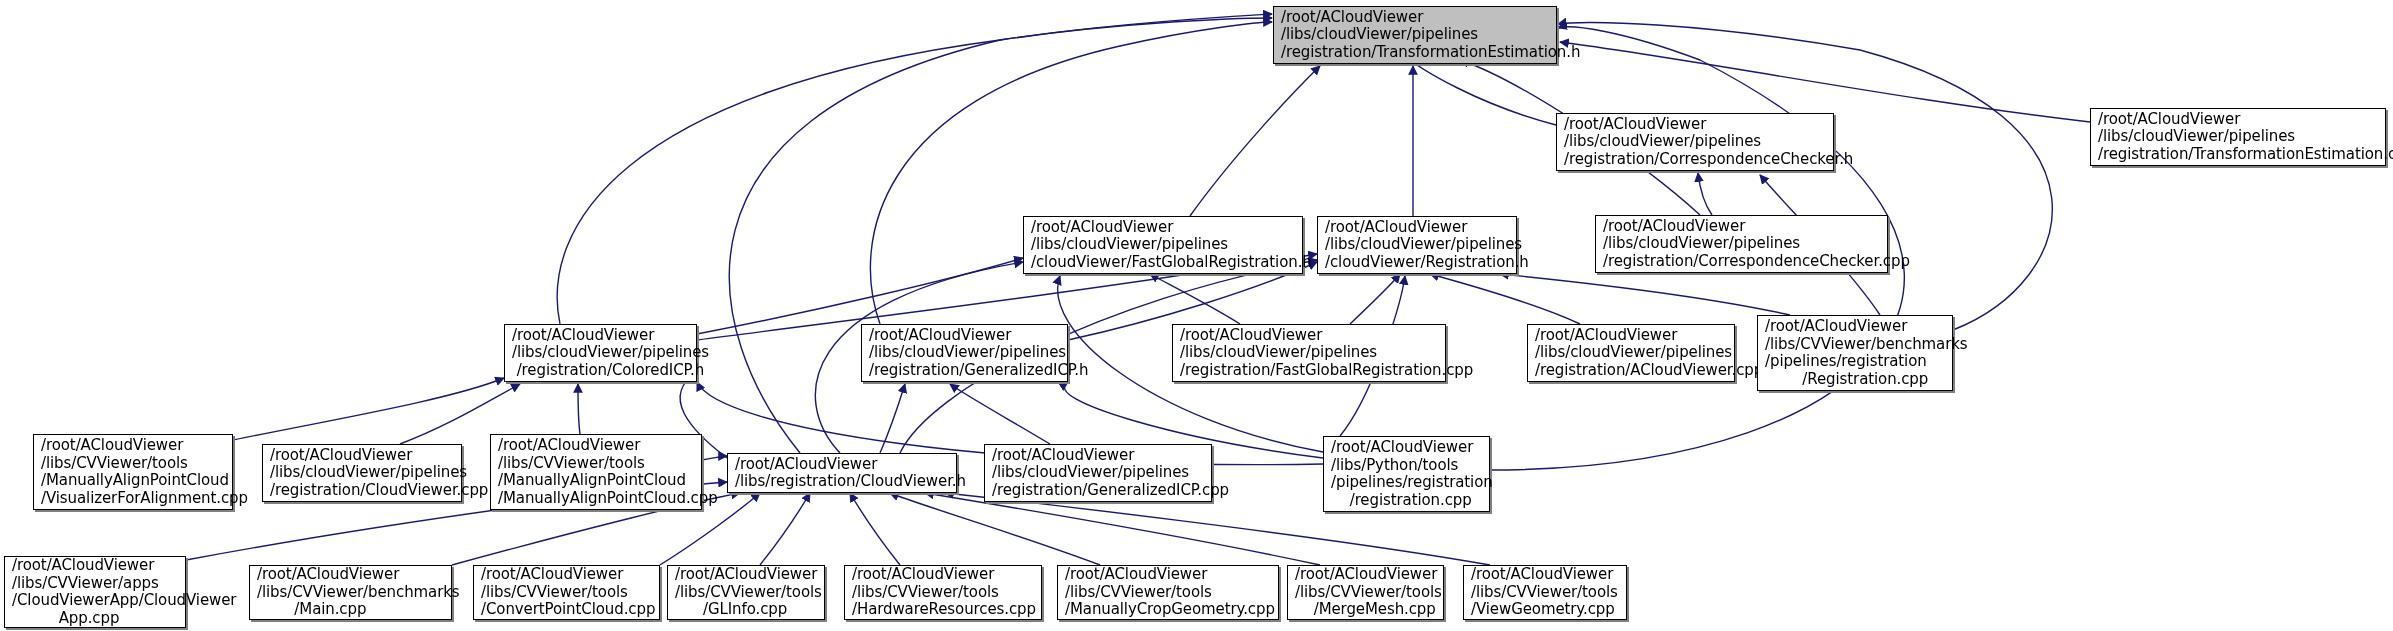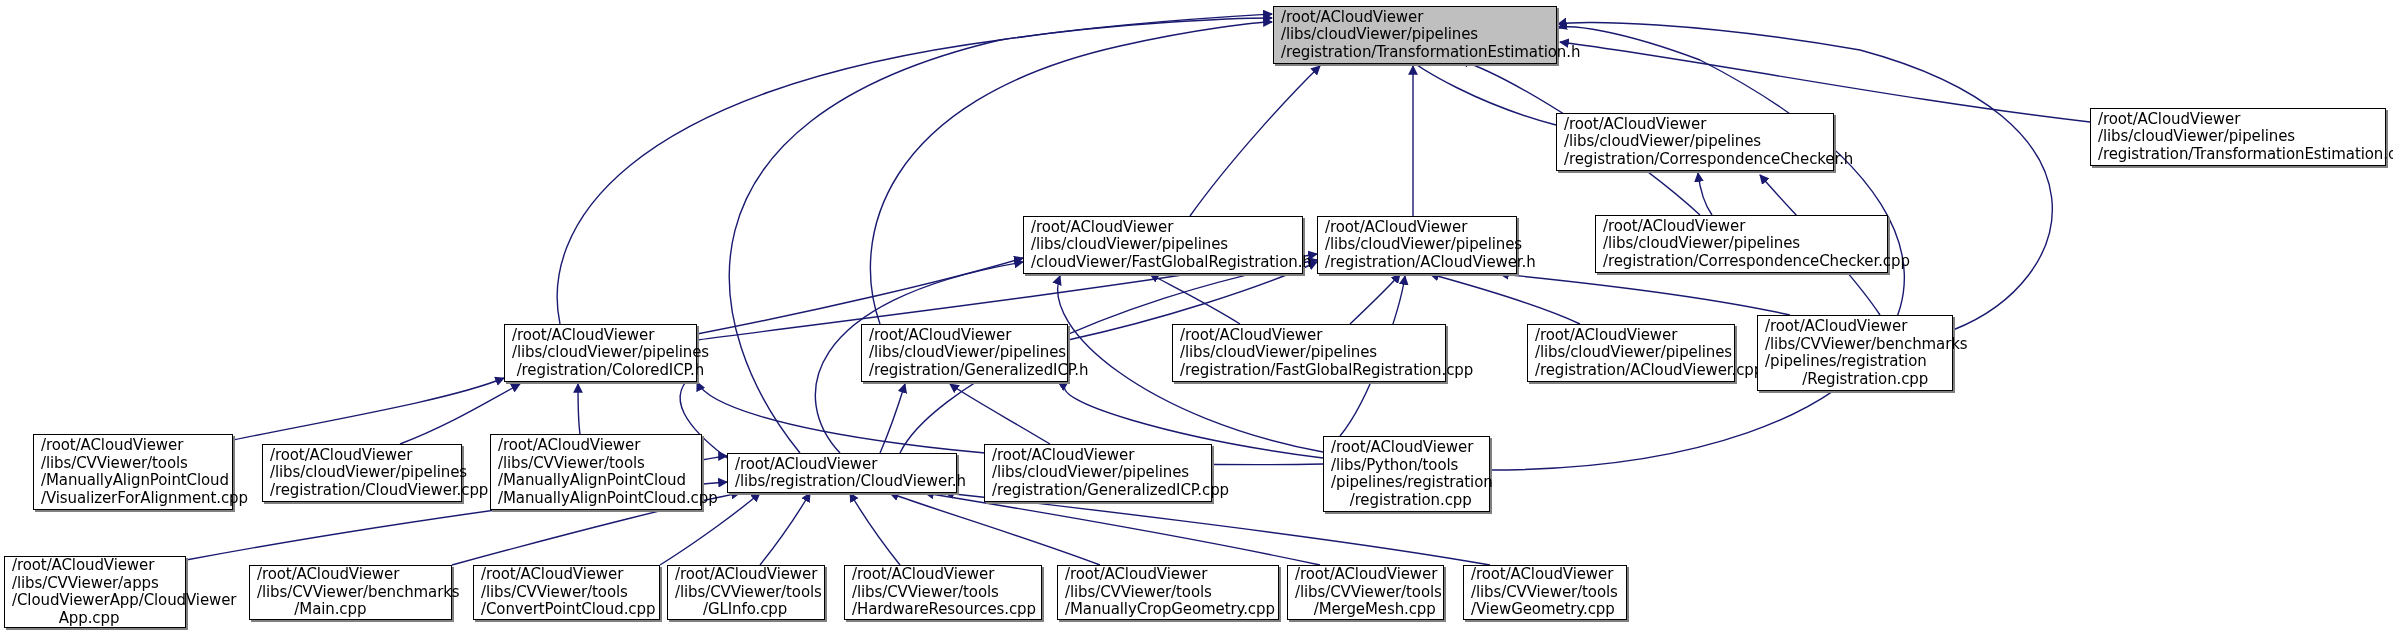--- a/index.html
+++ b/index.html
@@ -107,21 +107,21 @@
         <div class="ln">/registration/TransformationEstimation.cpp</div>
       </div>
       <div class="node" title="/root/ACloudViewer/libs/cloudViewer/pipelines/registration/FastGlobalRegistration.h" style="left: 1023px; top: 216px; width: 280px; height: 58px;">
         <div class="ln">/root/ACloudViewer</div>
         <div class="ln">/libs/cloudViewer/pipelines</div>
         <div class="ln">/cloudViewer/FastGlobalRegistration.h</div>
       </div>
       <div class="node" title="/root/ACloudViewer/libs/cloudViewer/pipelines/registration/Registration.h" style="left: 1317px; top: 216px; width: 200px; height: 58px;">
         <div class="ln">/root/ACloudViewer</div>
         <div class="ln">/libs/cloudViewer/pipelines</div>
-        <div class="ln">/registration/ACloudViewer.h</div>
+        <div class="ln">/cloudViewer/Registration.h</div>
       </div>
       <div class="node" title="/root/ACloudViewer/libs/cloudViewer/pipelines/registration/CorrespondenceChecker.cpp" style="left: 1595px; top: 215px; width: 293px; height: 58px;">
         <div class="ln">/root/ACloudViewer</div>
         <div class="ln">/libs/cloudViewer/pipelines</div>
         <div class="ln">/registration/CorrespondenceChecker.cpp</div>
       </div>
       <div class="node" title="/root/ACloudViewer/libs/cloudViewer/pipelines/registration/ColoredICP.h" style="left: 504px; top: 324px; width: 193px; height: 58px;">
         <div class="ln">/root/ACloudViewer</div>
         <div class="ln">/libs/cloudViewer/pipelines</div>
         <div class="ln"> /registration/ColoredICP.h</div>

